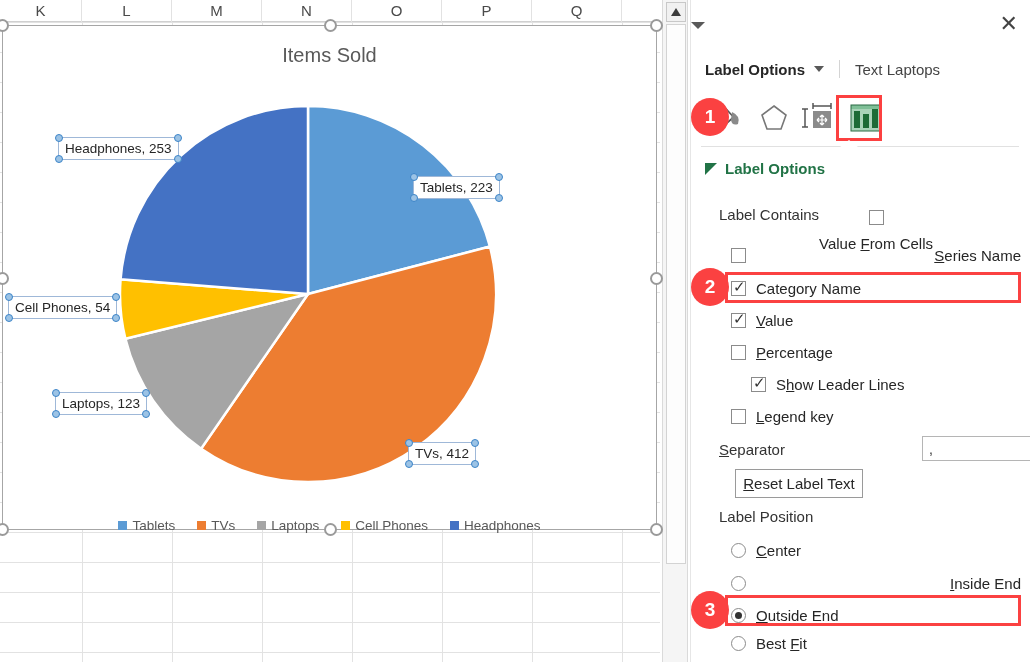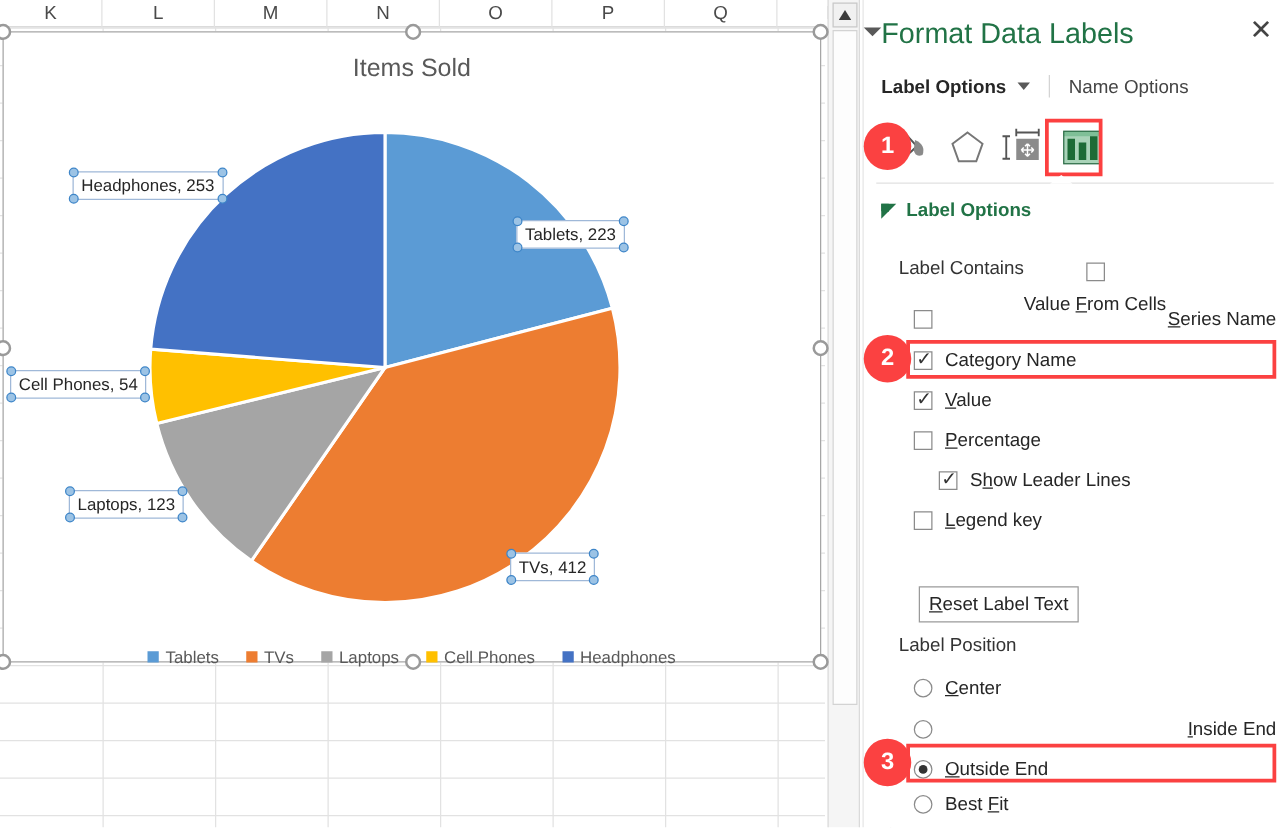--- a/index.html
+++ b/index.html
@@ -312,29 +312,28 @@
     <div id="vscroll-up">
       <svg width="10" height="8" viewBox="0 0 10 8">
         <polygon points="5,0 10,8 0,8" fill="#3b3b3b"></polygon>
       </svg>
     </div>
     <div id="vscroll-thumb"></div>
   </div>
 
   <div id="pane">
 
-    <div id="pane-title">Format Data Labels</div>
     <div id="pane-menu-arrow"></div>
     <div id="pane-close">✕</div>
 
     <div id="pane-tabs">
       <span class="pane-tab" id="tab-label-options">Label Options</span>
       <span id="tab-caret"></span>
       <span id="tab-divider"></span>
-      <span class="pane-tab" id="tab-text-options">Name Options</span>
+      <span class="pane-tab" id="tab-text-options">Text Laptops</span>
     </div>
 
     <div id="icon-row">
 
       <div class="pane-icon" style="left:4px;">
         <svg width="46" height="40" viewBox="0 0 46 40">
           <g fill="none" stroke="#555" stroke-width="1.6">
             <rect x="8" y="10" width="17" height="17" transform="rotate(-42 16.5 18.5)"></rect>
           </g>
           <path d="M27 14 q9 4 6 12 q-6 2 -7 -4 z" fill="#8a8a8a"></path>
@@ -413,20 +412,27 @@
         <div class="opt-row" style="top: 371px; padding-left: 20px;">
           <span class="cbx on"></span>
           <span class="opt-text">S<u>h</u>ow Leader Lines</span>
         </div>
         <div class="opt-row" style="top: 403px;">
           <span class="cbx"></span>
           <span class="opt-text"><u>L</u>egend key</span>
         </div>
       </div>
 
+    <div id="separator-row">
+      <span id="separator-label"><u>S</u>eparator</span>
+      <div id="separator-select">
+        <span id="separator-value">,</span>
+
+      </div>
+    </div>
 
     <div id="reset-btn"><u>R</u>eset Label Text</div>
 
     <div class="group-label" style="top:508px;">Label Position</div>
 
     <div id="radio-list">
         <div class="opt-row" style="top: 537px;">
           <span class="rdo"></span>
           <span class="opt-text"><u>C</u>enter</span>
         </div>

